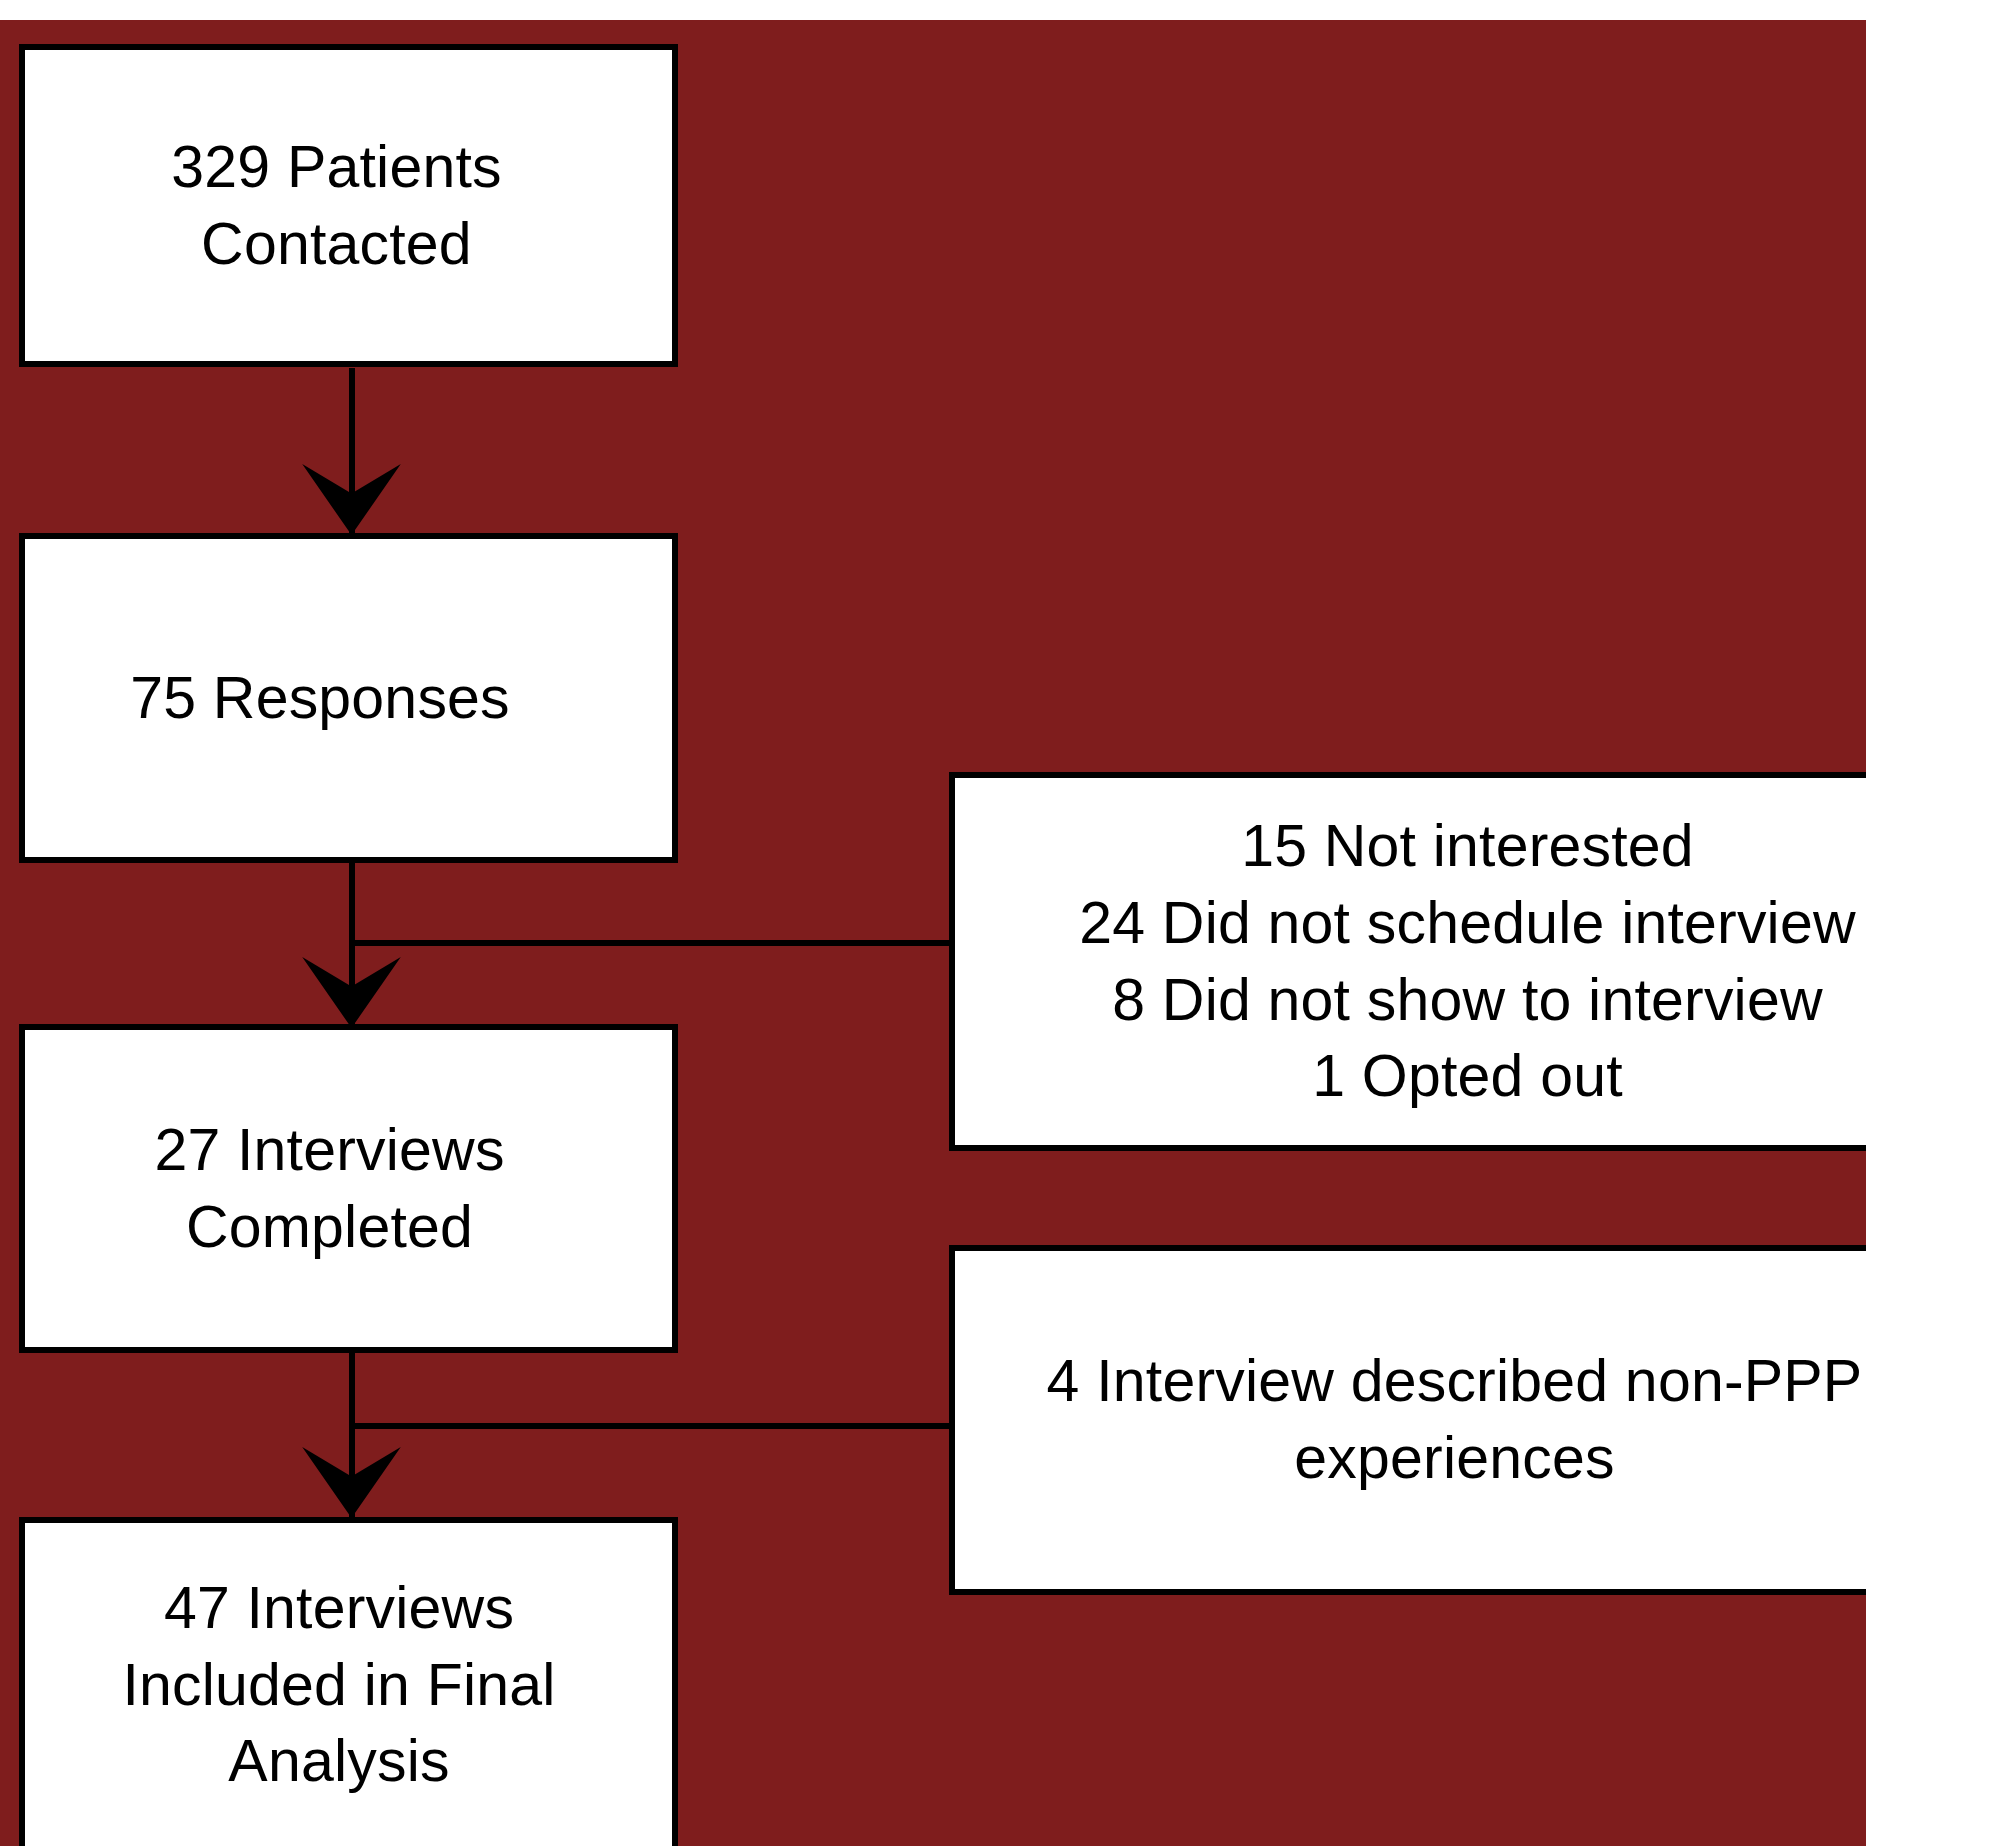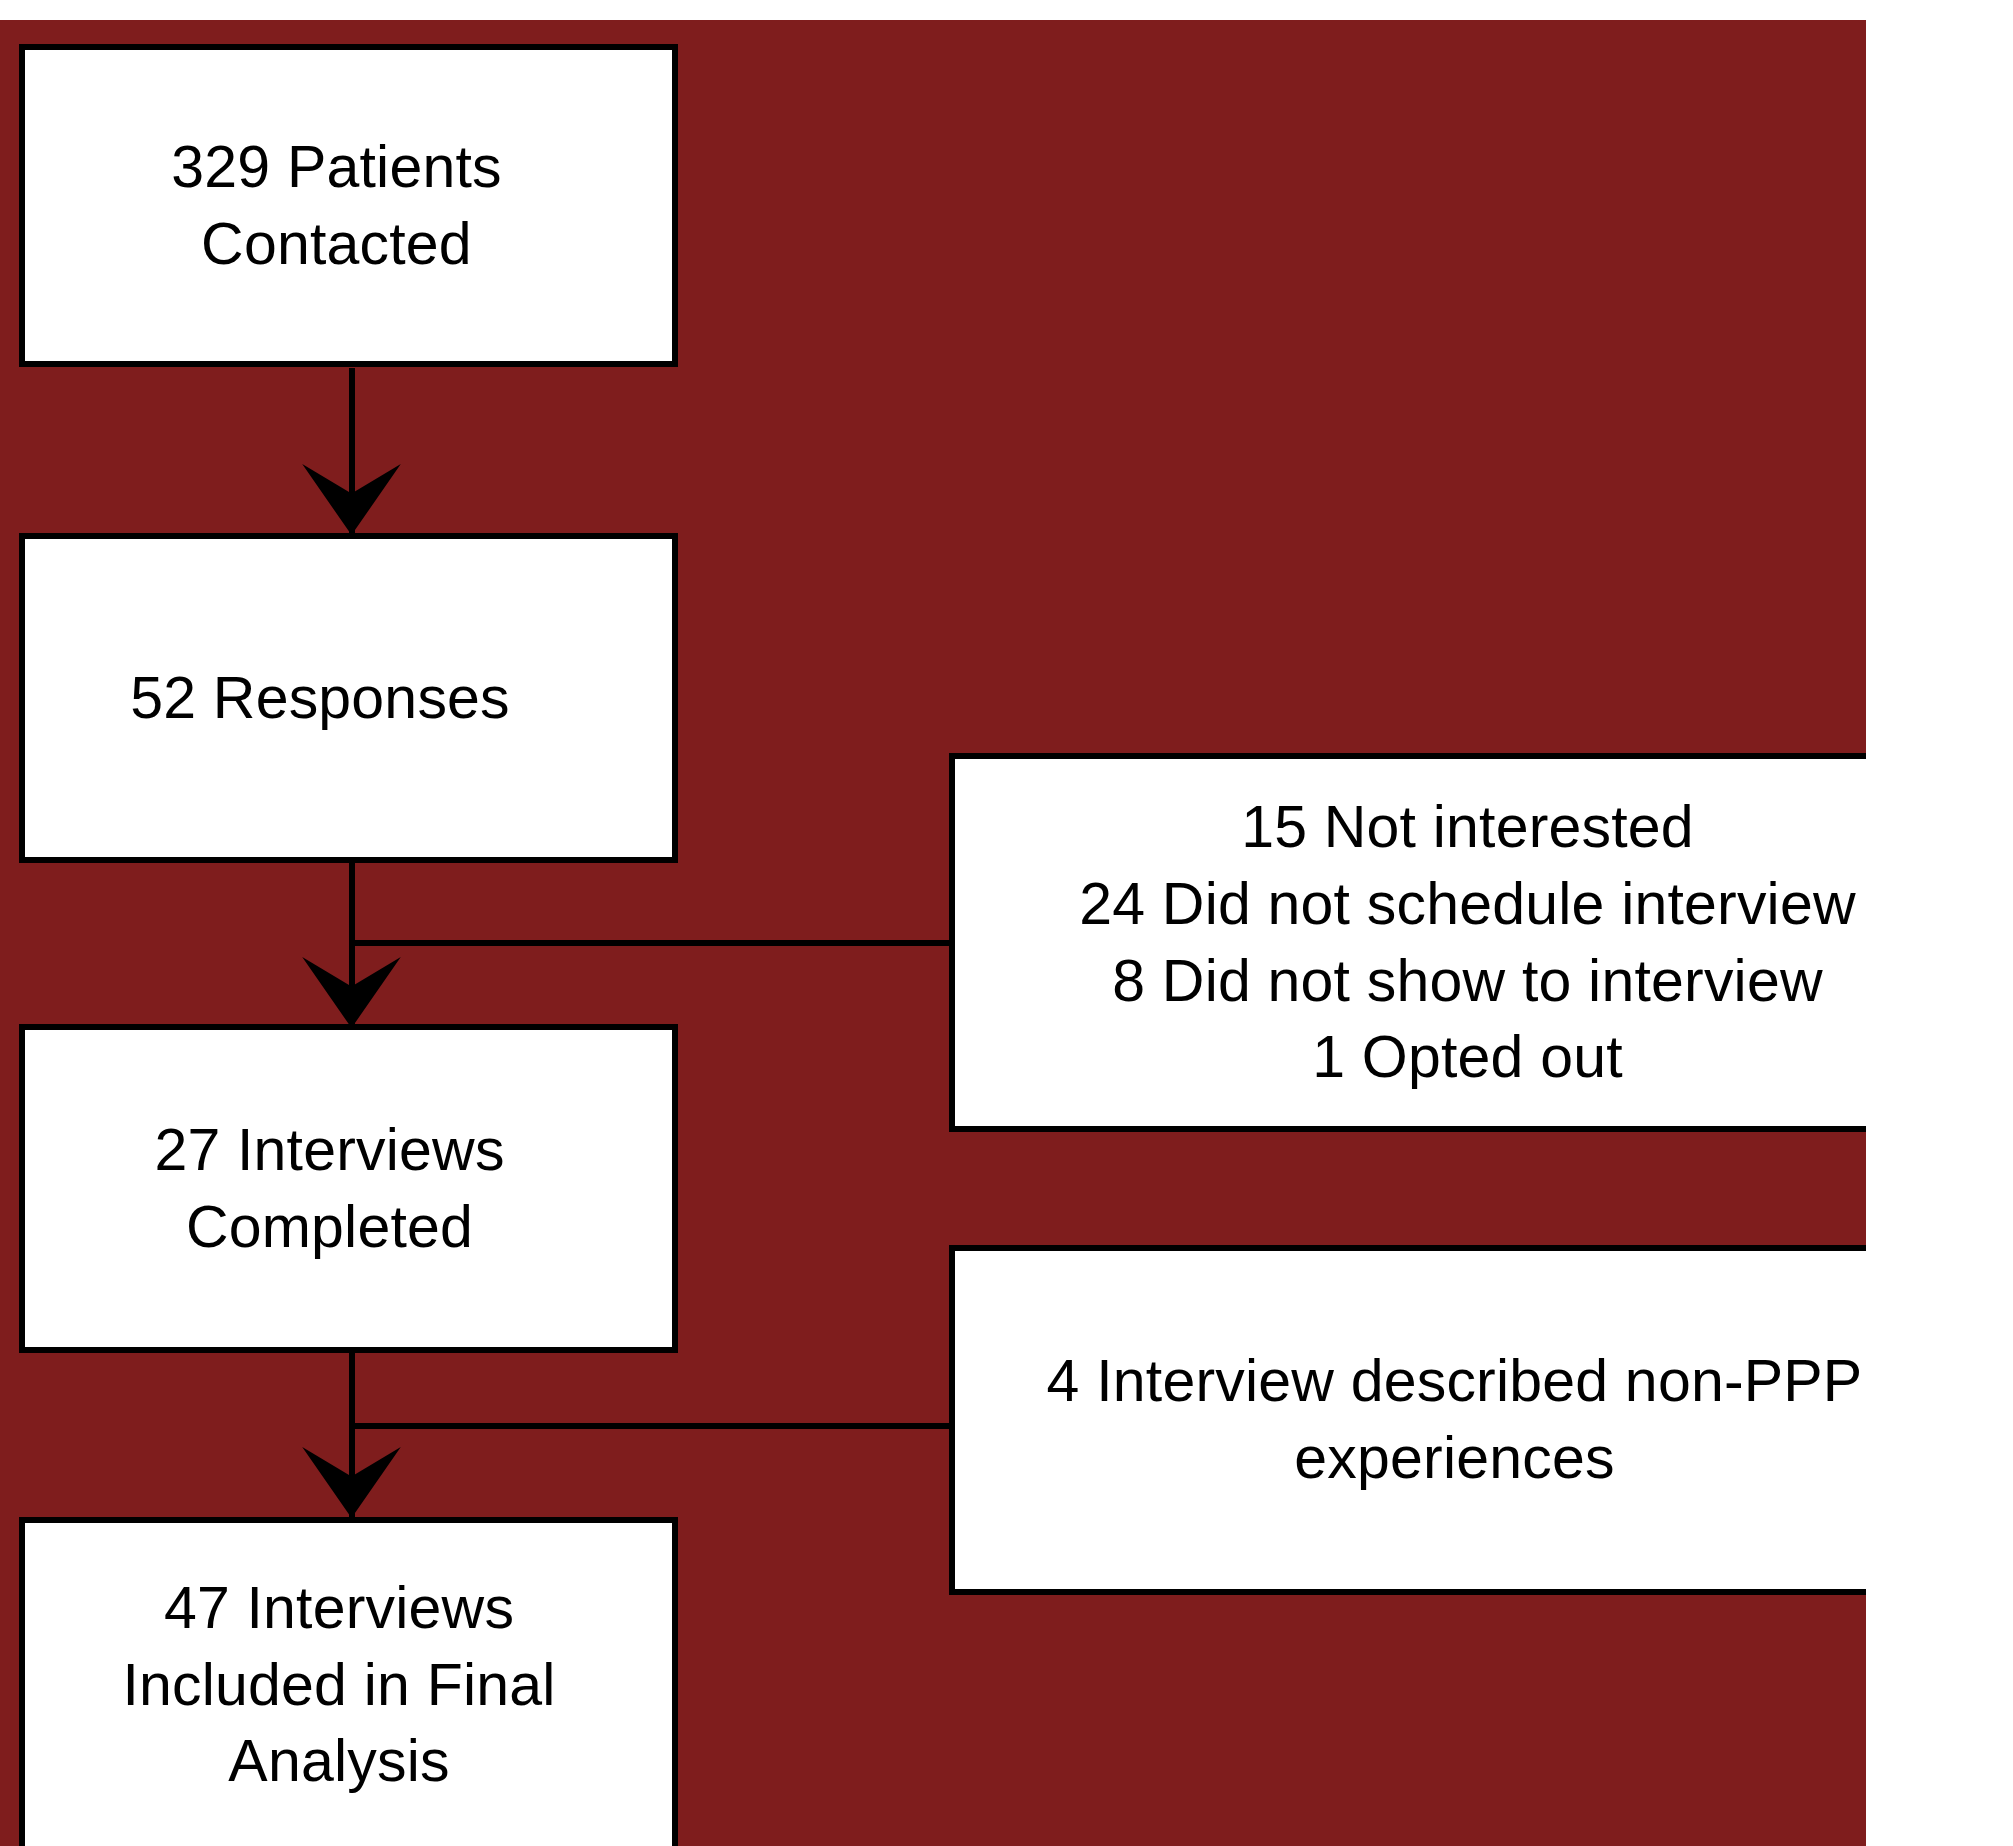--- a/index.html
+++ b/index.html
@@ -38,21 +38,21 @@
     white-space: pre-line;
     color: #000000;
   }
   
   #box-patients-contacted { left: 19px;  top: 24px;   width: 659px;  height: 323px; }
   #box-responses          { left: 19px;  top: 513px;  width: 659px;  height: 330px; }
   #box-interviews-completed { left: 19px; top: 1004px; width: 659px; height: 329px; }
   #box-interviews-included  { left: 19px; top: 1497px; width: 659px; height: 336px; }
 
   
-  #box-exclusions-responses { left: 949px; top: 733px;  width: 1037px; height: 379px; }
+  #box-exclusions-responses { left: 949px; top: 752px;  width: 1037px; height: 379px; }
   #box-exclusions-interviews{ left: 949px; top: 1225px; width: 1037px; height: 350px; }
 
   
   #box-responses .box-label { padding-right: 57px; }
   #box-interviews-completed .box-label { padding-right: 38px; text-align: center; }
   #box-patients-contacted .box-label { padding-right: 24px; }
   #box-interviews-included .box-label { padding-right: 19px; }
   #box-exclusions-interviews .box-label { padding-right: 26px; }
 
   
@@ -95,21 +95,21 @@
   </div>
 
   <div class="conn-v" id="conn-v-1"></div>
   <div class="arrow-head" id="arrow-1">
     <svg width="99" height="83" viewBox="0 0 114 96">
       <path d="M57 96 L0 14 L57 48 L114 14 Z" fill="#000000"></path>
     </svg>
   </div>
 
   <div class="flow-box" id="box-responses">
-    <div class="box-label">52 Responses</div>
+    <div class="box-label">75 Responses</div>
   </div>
 
   <div class="conn-v" id="conn-v-2"></div>
   <div class="arrow-head" id="arrow-2">
     <svg width="99" height="83" viewBox="0 0 114 96">
       <path d="M57 96 L0 14 L57 48 L114 14 Z" fill="#000000"></path>
     </svg>
   </div>
 
   <div class="conn-h" id="conn-h-1"></div>

